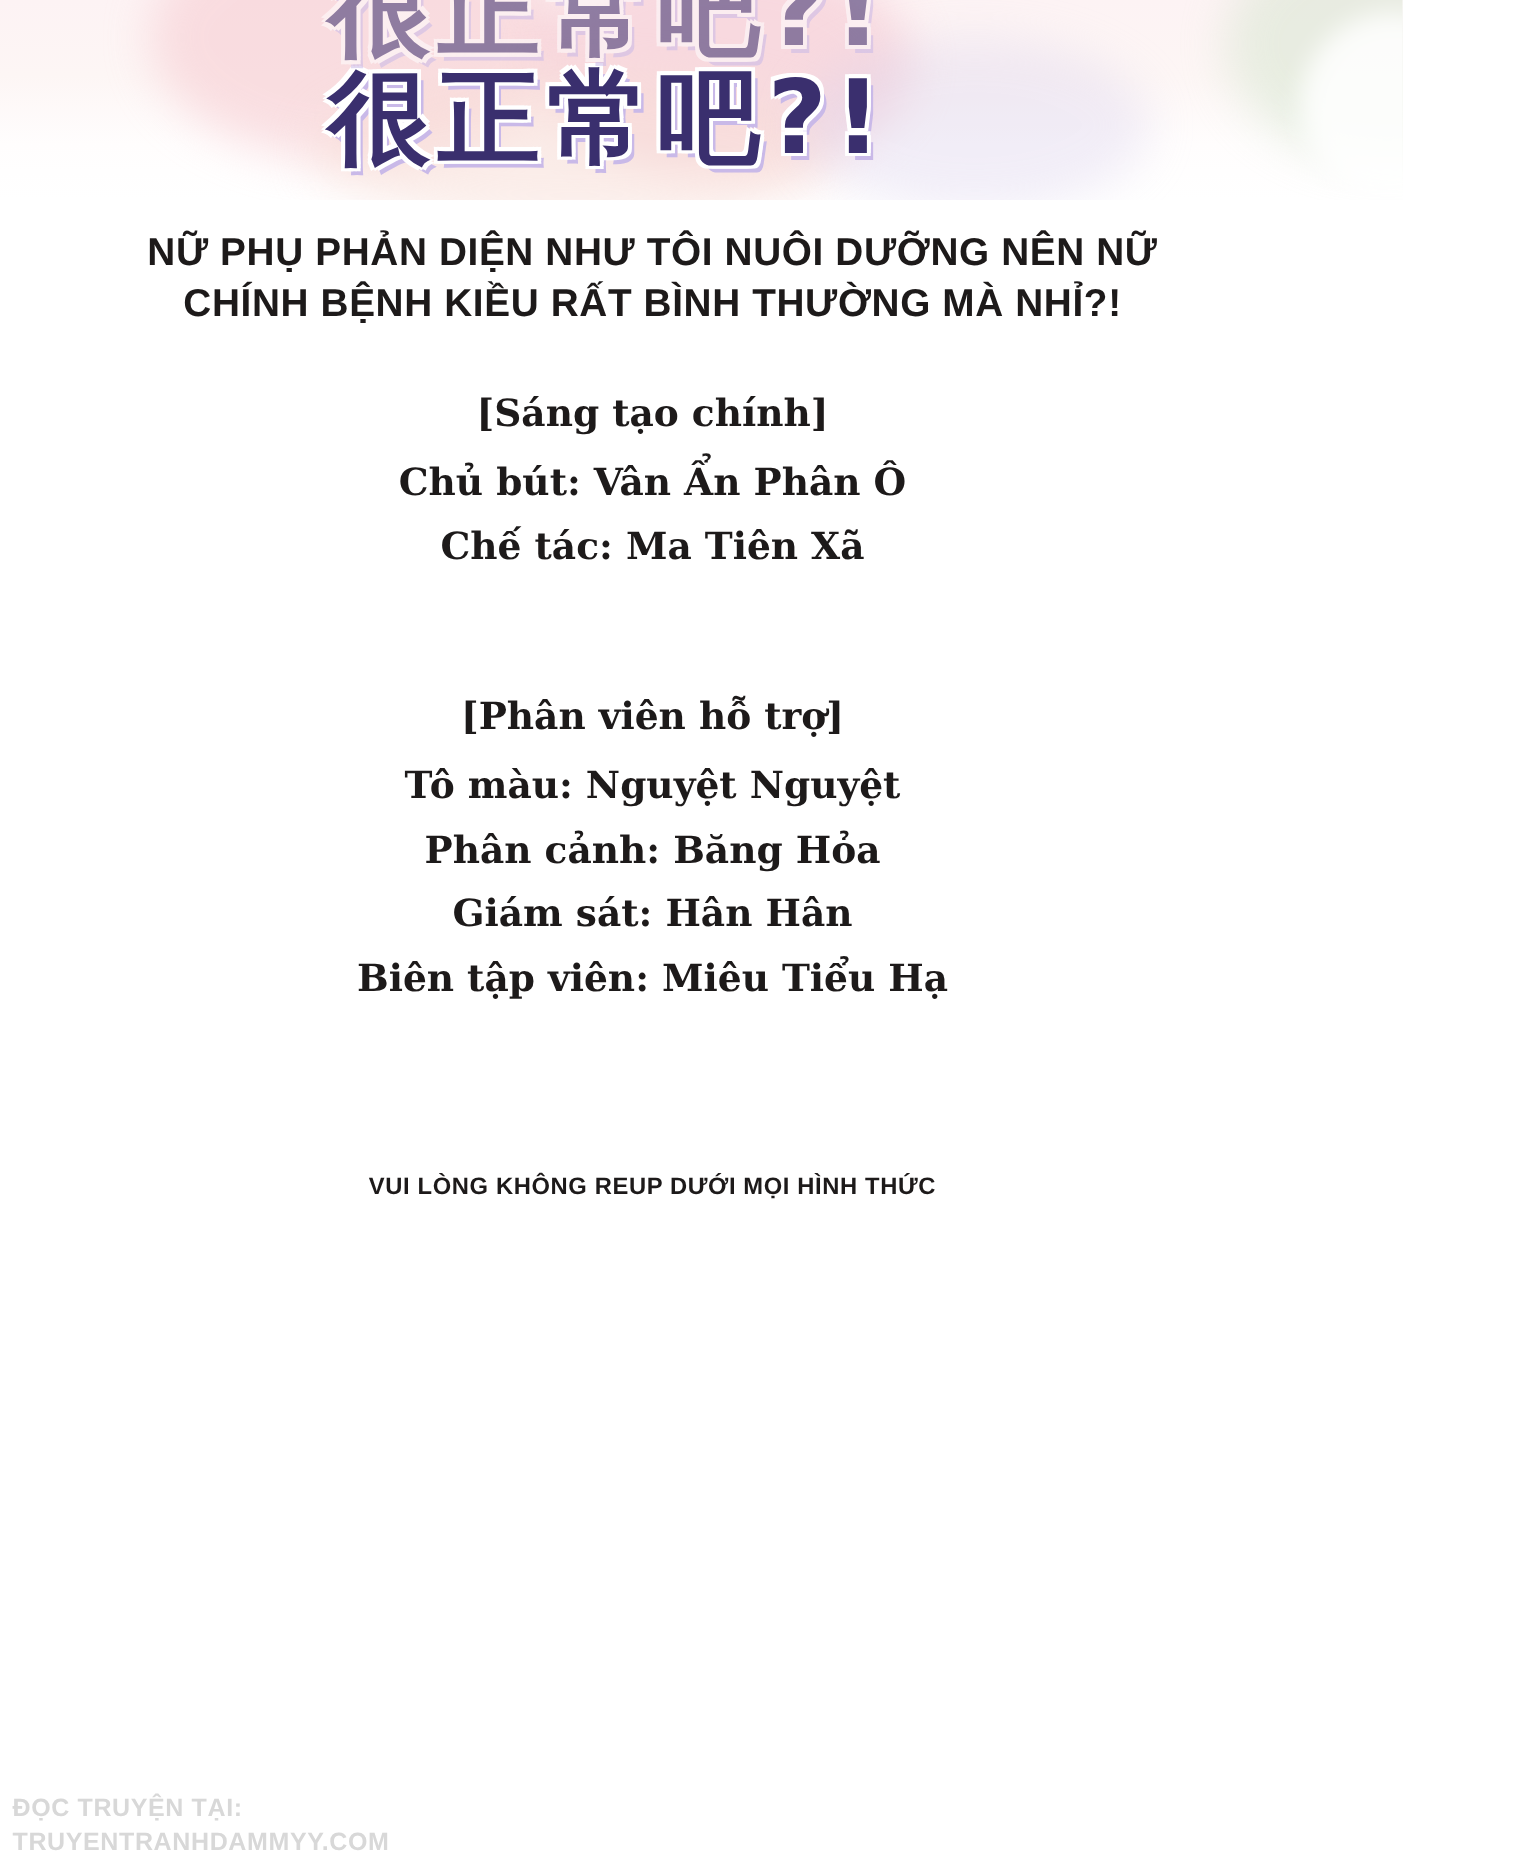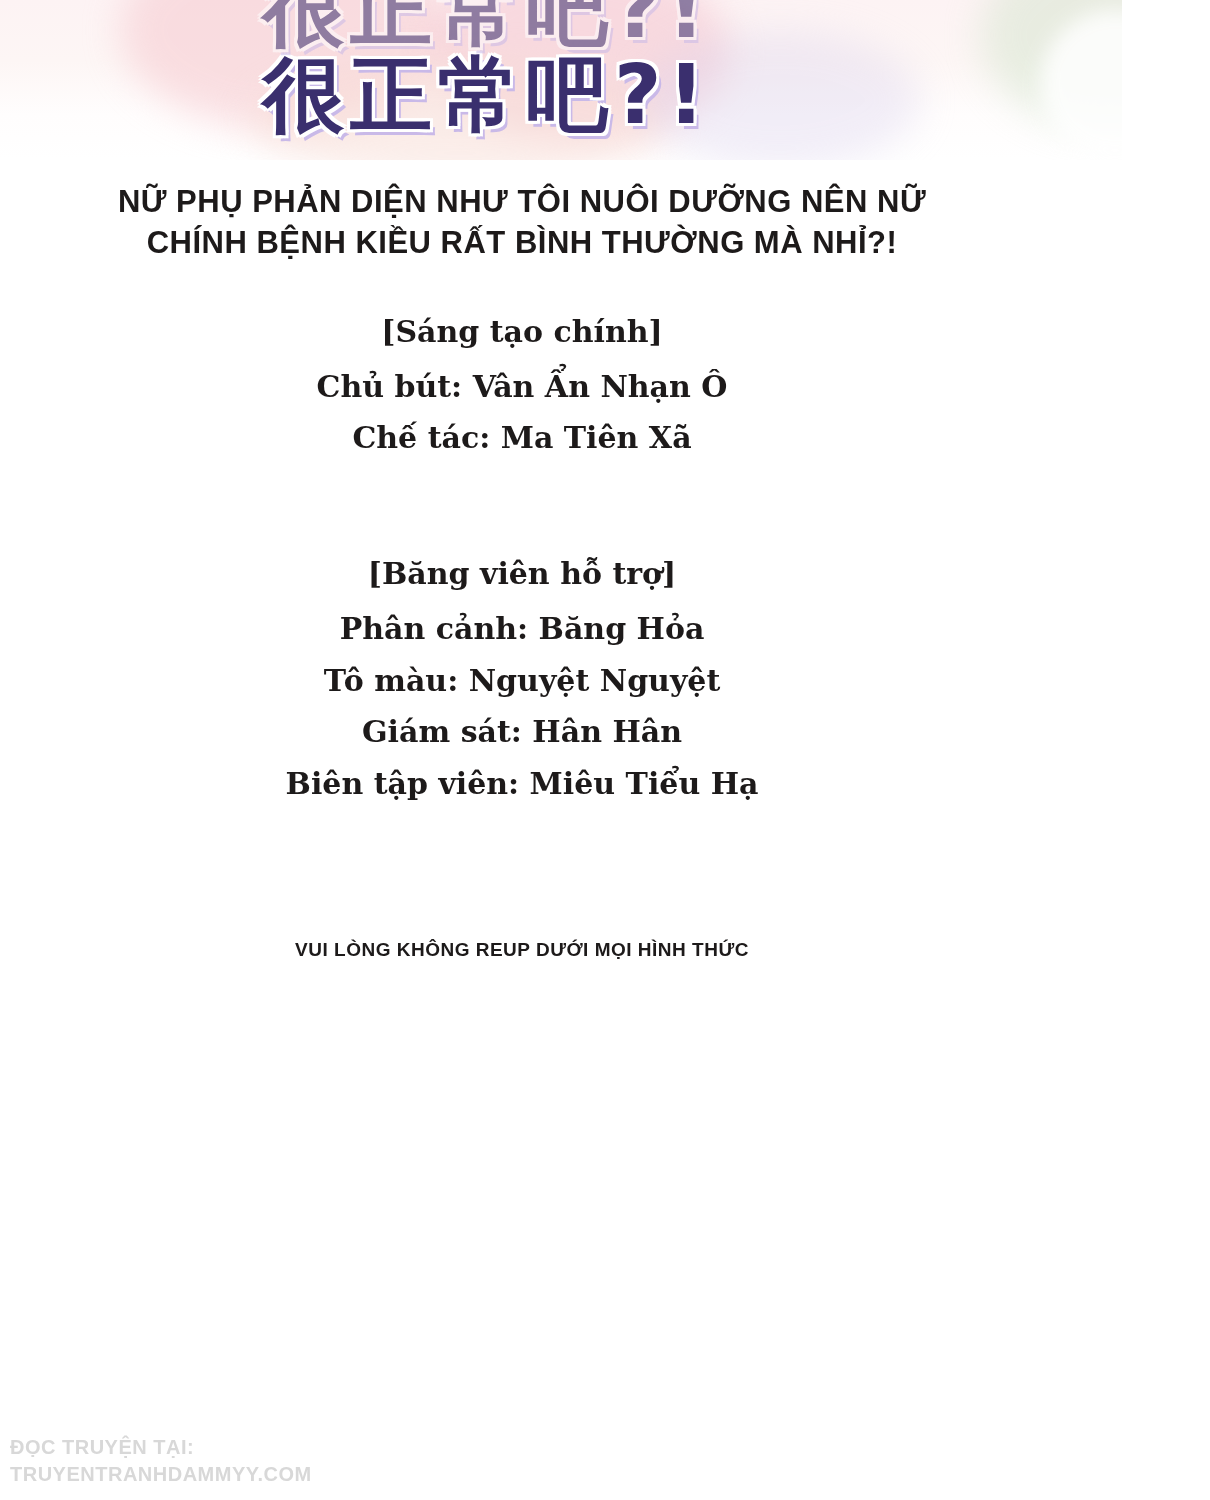--- a/index.html
+++ b/index.html
@@ -189,28 +189,28 @@
   </div>
 </div>
 
 <div class="credits">
 
   <div class="series-title">NỮ PHỤ PHẢN DIỆN NHƯ TÔI NUÔI DƯỠNG NÊN NỮ CHÍNH BỆNH KIỀU RẤT BÌNH THƯỜNG MÀ NHỈ?!</div>
 
 
   <div class="group">
     <div class="group-heading">[Sáng tạo chính]</div>
-    <div class="credit-line">Chủ bút: Vân Ẩn Nhạn Ô</div>
+    <div class="credit-line">Chủ bút: Vân Ẩn Phân Ô</div>
     <div class="credit-line">Chế tác: Ma Tiên Xã</div>
   </div>
 
   <div class="group second">
-    <div class="group-heading">[Băng viên hỗ trợ]</div>
+    <div class="group-heading">[Phân viên hỗ trợ]</div>
+    <div class="credit-line">Tô màu: Nguyệt Nguyệt</div>
     <div class="credit-line">Phân cảnh: Băng Hỏa</div>
-    <div class="credit-line">Tô màu: Nguyệt Nguyệt</div>
     <div class="credit-line">Giám sát: Hân Hân</div>
     <div class="credit-line">Biên tập viên: Miêu Tiểu Hạ</div>
   </div>
 
   <div class="notice">VUI LÒNG KHÔNG REUP DƯỚI MỌI HÌNH THỨC</div>
 </div>
 
 <div class="footer">
   <div class="footer-line">ĐỌC TRUYỆN TẠI:</div>
   <div class="footer-line">TRUYENTRANHDAMMYY.COM</div>

